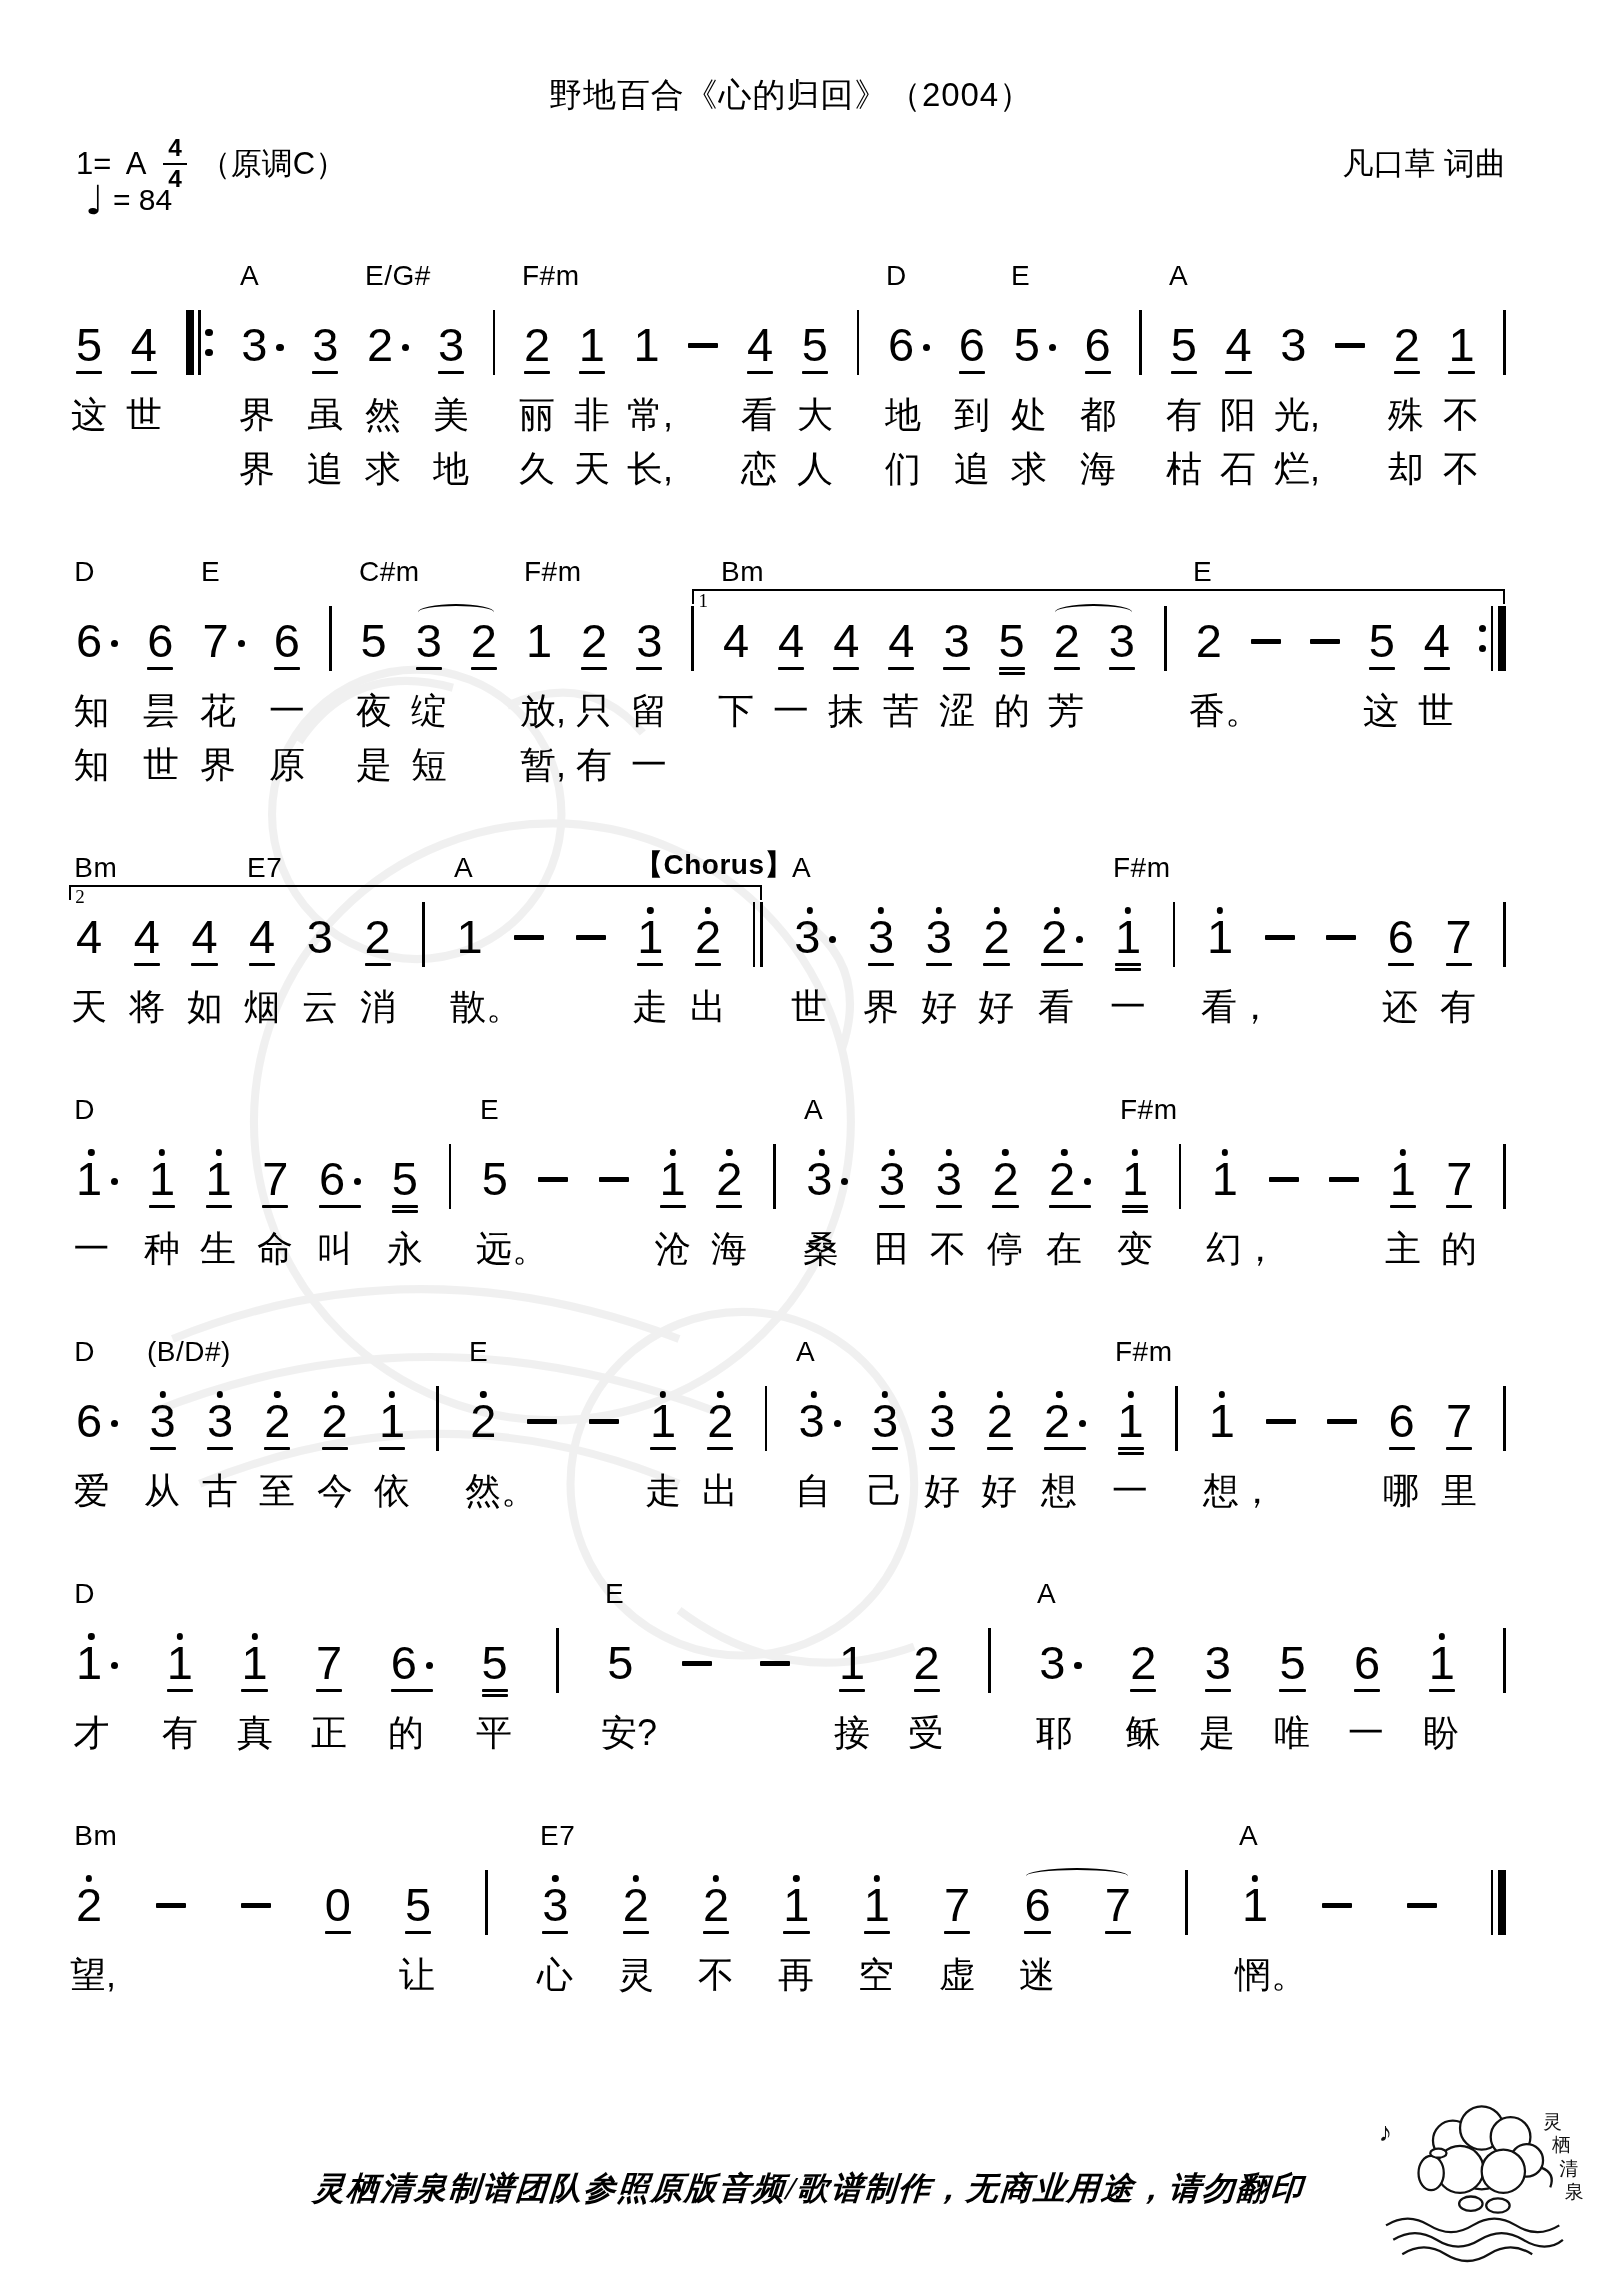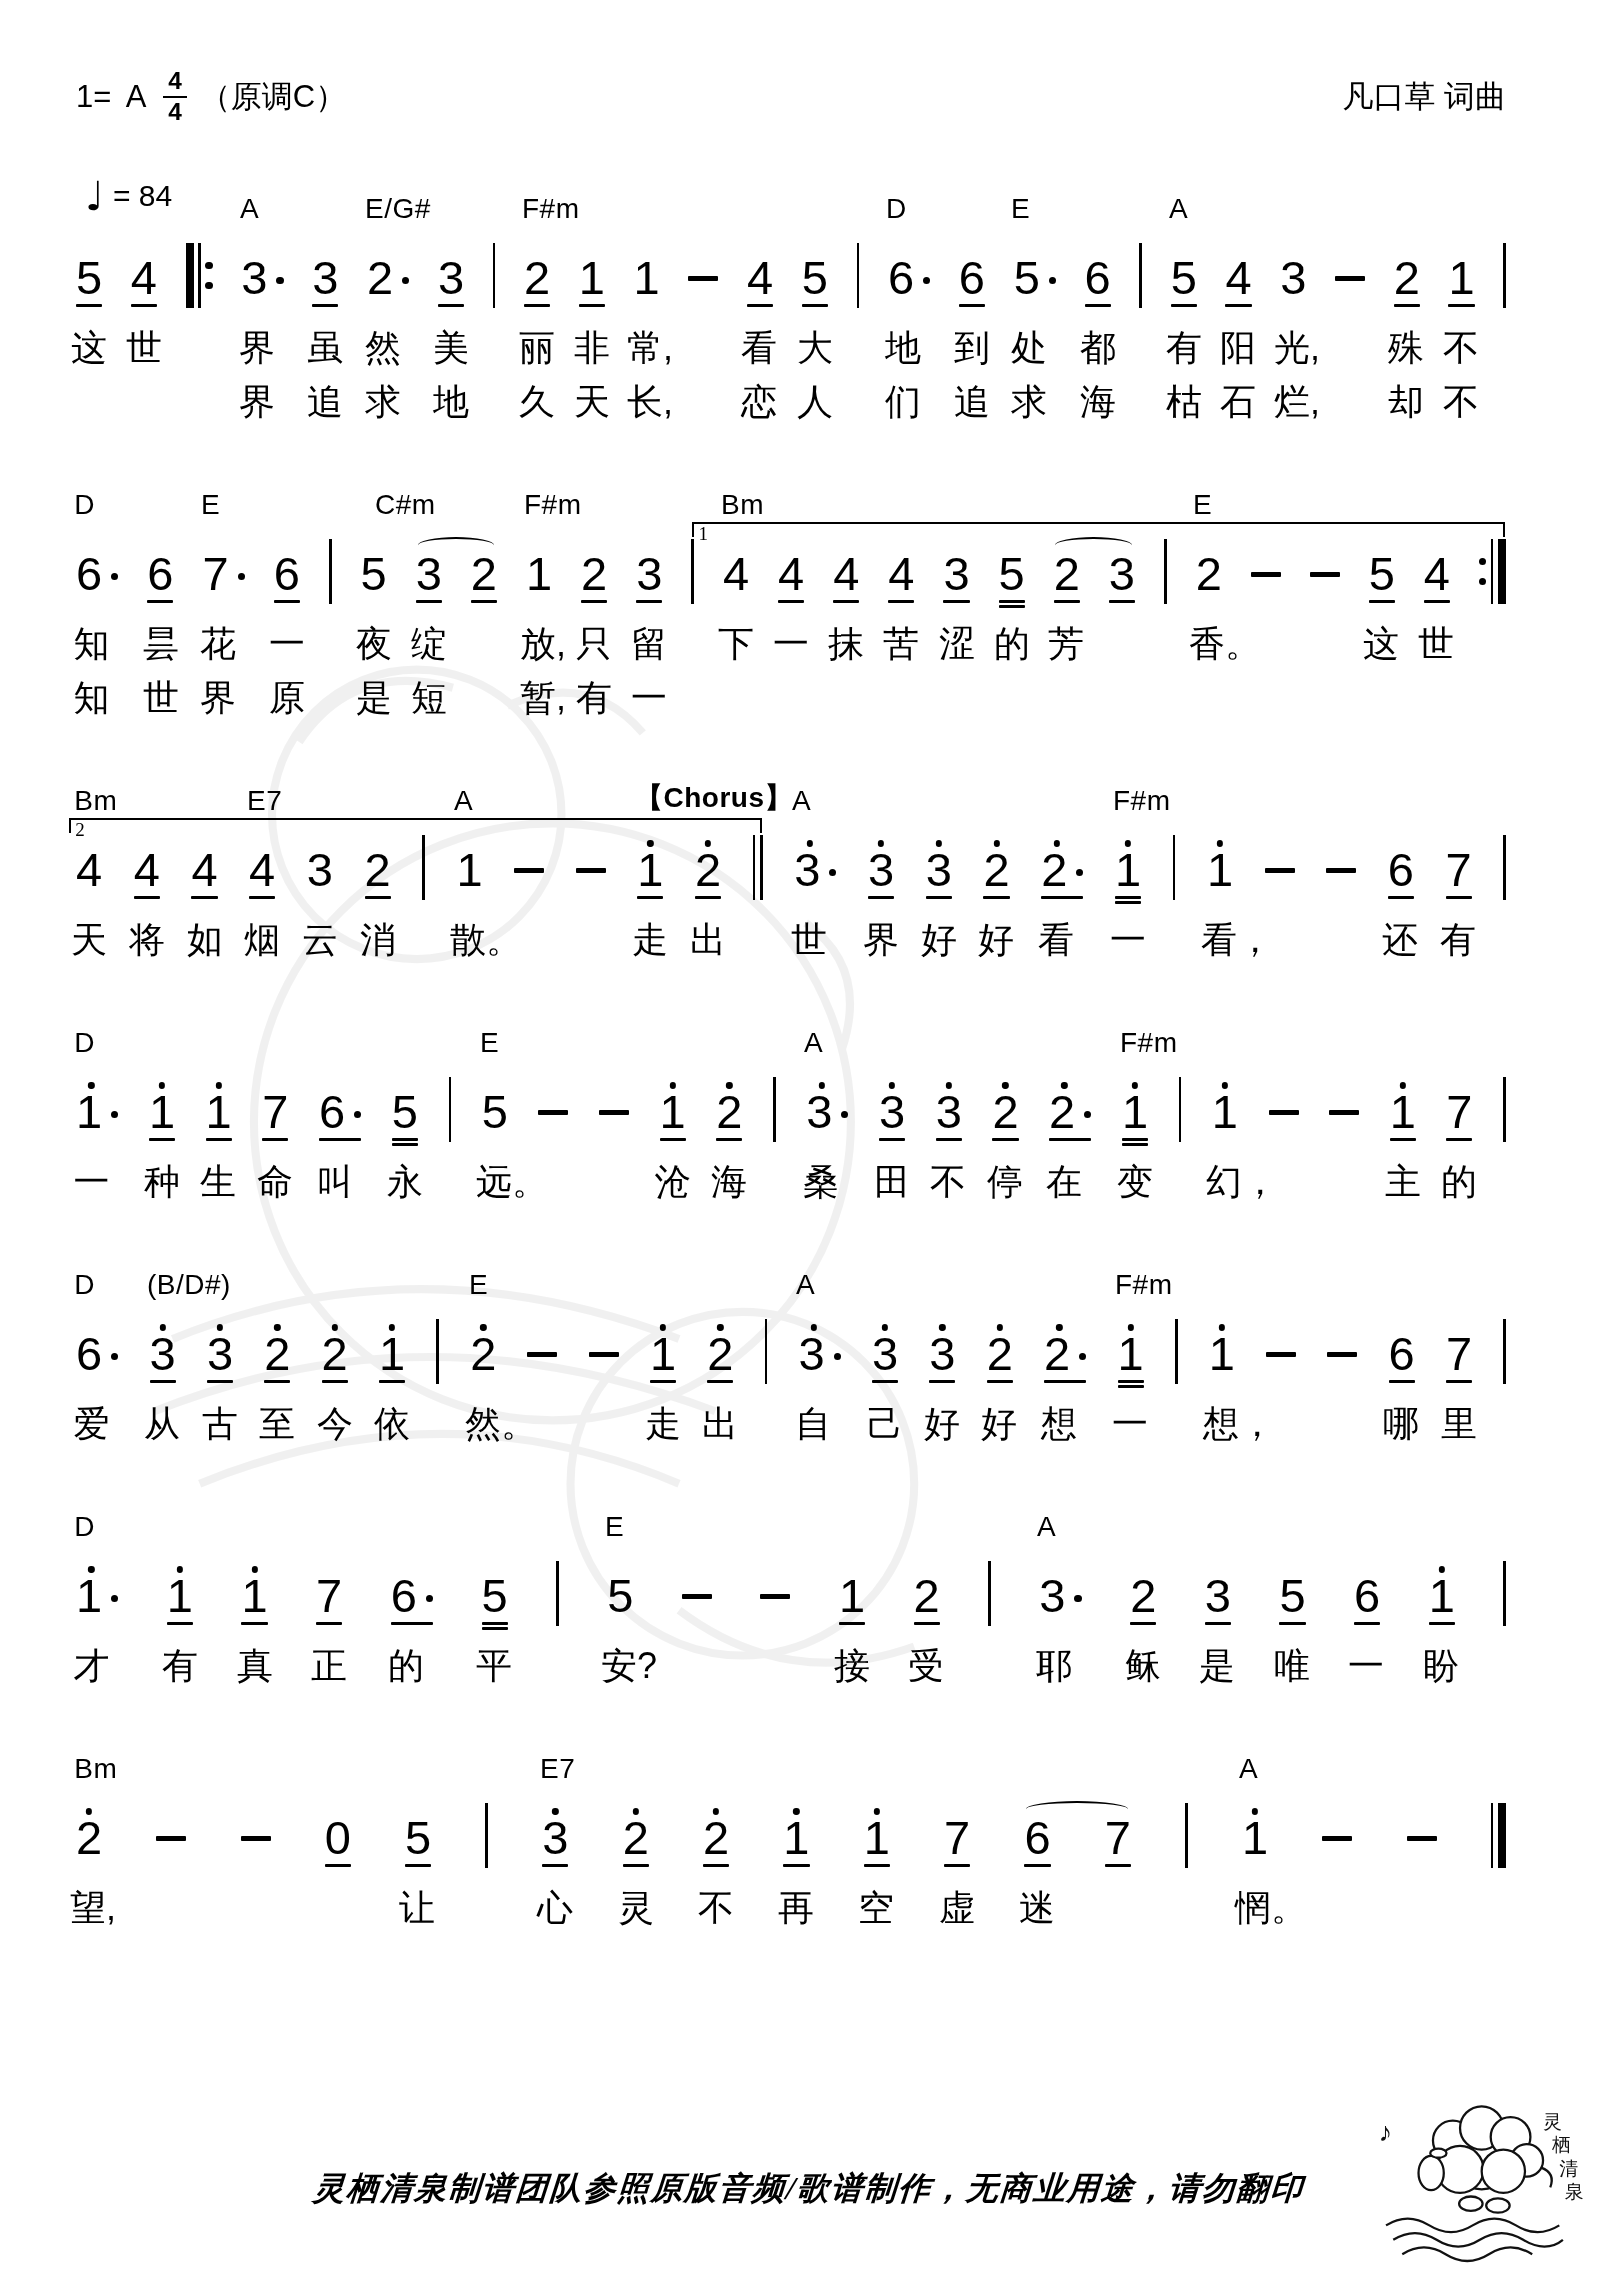--- a/index.html
+++ b/index.html
@@ -66,20 +66,21 @@
     <circle cx="690" cy="1040" r="190"></circle>
     <path d="M620,1180 q120,90 260,40"></path>
     <path d="M760,420 q70,50 40,140"></path>
   </svg>
 
   <div class="header">
     <div class="tempo">
       <span class="qnote">♩</span>
       <span>= 84</span>
     </div>
+    <div class="subtitle">野地百合《心的归回》（2004）</div>
     <div class="meta-row">
       <div class="keysig">
         <span>1=</span>
         <span class="keyletter">A</span>
         <span class="frac">
           <span>4</span>
           <span class="bar"></span>
           <span>4</span>
         </span>
         <span>（原调C）</span>
@@ -356,21 +357,21 @@
           <span class="ly" style="left: 1162px; transform: translateX(-50%);">石</span>
           <span class="ly" style="left: 1217px; transform: translateX(-19px);">烂,</span>
           <span class="ly" style="left: 1330px; transform: translateX(-50%);">却</span>
           <span class="ly" style="left: 1385px; transform: translateX(-50%);">不</span>
         </div>
       </div>
       <div class="system">
         <div class="chord-layer">
           <span class="chord" style="left: -1.8px;">D</span>
           <span class="chord" style="left: 125px;">E</span>
-          <span class="chord" style="left: 299px;">C#m</span>
+          <span class="chord" style="left: 283px;">C#m</span>
           <span class="chord" style="left: 448px;">F#m</span>
           <span class="chord" style="left: 645px;">Bm</span>
           <span class="chord" style="left: 1117px;">E</span>
           <div class="volta" style="left: 616px; width: 813px;">
             <em>1</em>
           </div>
         </div>
         <div class="notes-row">
           <div class="tok da">
             <div class="oct"></div>

